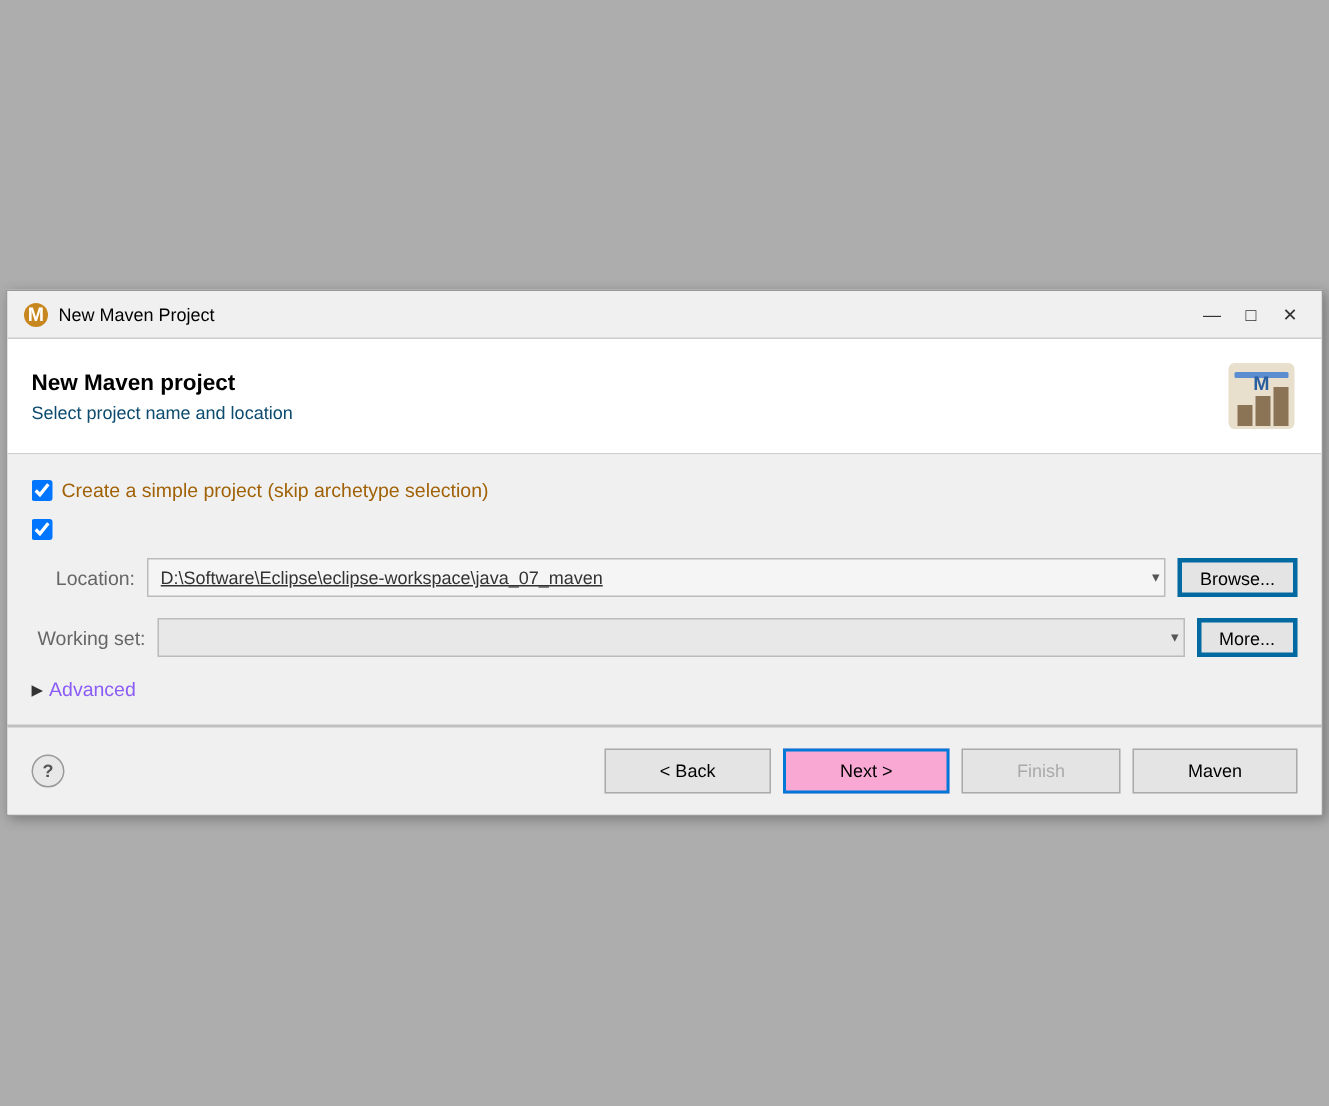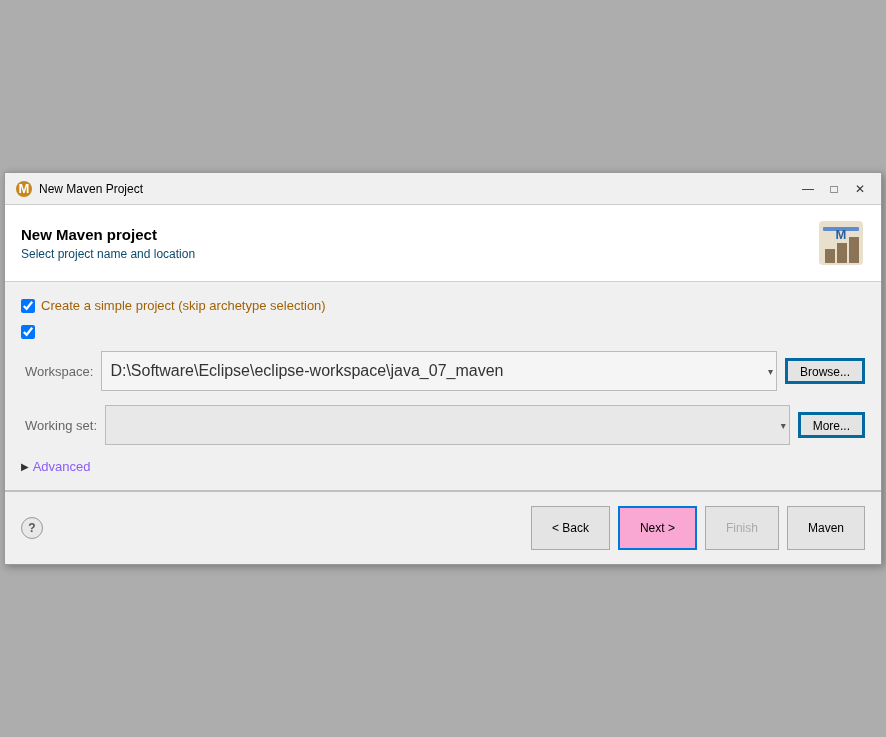--- a/index.html
+++ b/index.html
@@ -144,22 +144,23 @@
       display: flex;
       align-items: center;
     }
 
     .field-input {
       width: 100%;
       padding: 4px 24px 4px 8px;
       border: 1px solid #bbb;
       background: #f5f5f5;
       color: #333;
-      height: 40px;
-      font-size: 16px;
+      height: 26px;
+      font-size: 12px;
+      text-decoration: underline;
     }
 
     .field-input:disabled {
       background: #e8e8e8;
       color: #888;
     }
 
     .dropdown-arrow {
       position: absolute;
       right: 4px;
@@ -229,26 +230,26 @@
       color: #555;
       background: #e8e8e8;
     }
 
     .footer-buttons {
       display: flex;
       gap: 8px;
     }
 
     .footer-btn {
-      padding: 6px 20px;
+      padding: 6px 36px;
       border: 1px solid #aaa;
       background: #e4e4e4;
       cursor: pointer;
       font-size: 12px;
-      height: 44px;
+      height: 30px;
       display: flex;
       align-items: center;
       justify-content: center;
     }
 
     .footer-btn.active {
       border: 2px solid #0078d7;
       background: #f9a8d4;
     }
 
@@ -303,21 +304,21 @@
     <div class="checkbox-row">
       <input type="checkbox" id="chk1" checked="" style="">
       <label for="chk1">Create a simple project (skip archetype selection)</label>
     </div>
 
     <div class="checkbox-row">
       <input type="checkbox" id="chk2" checked="" style="">
     </div>
 
     <div class="field-row">
-      <span class="field-label">Workspace:</span>
+      <span class="field-label">Location:</span>
       <div class="field-input-wrap">
         <input type="text" class="field-input" value="D:\Software\Eclipse\eclipse-workspace\java_07_maven" style="">
         <span class="dropdown-arrow">▾</span>
       </div>
       <button class="browse-btn">Browse...</button>
     </div>
 
 
     <div class="field-row">
       <span class="field-label">Working set:</span>

